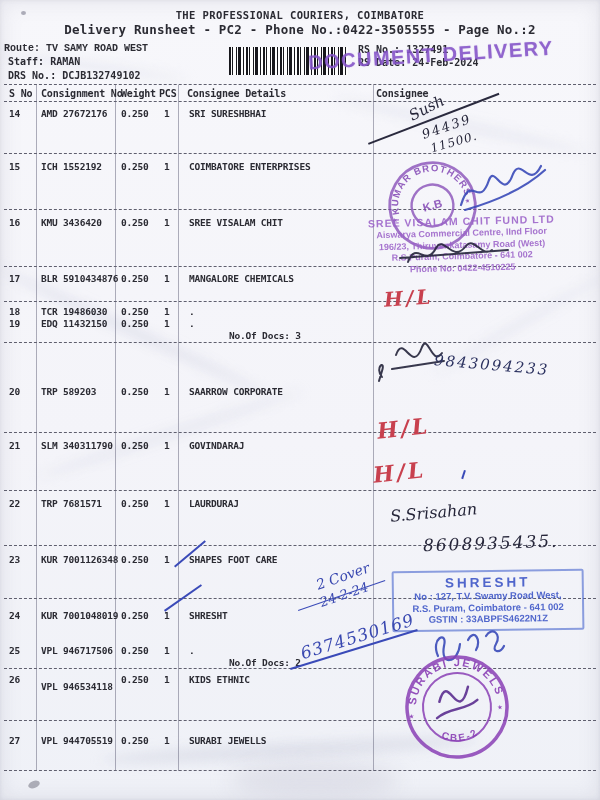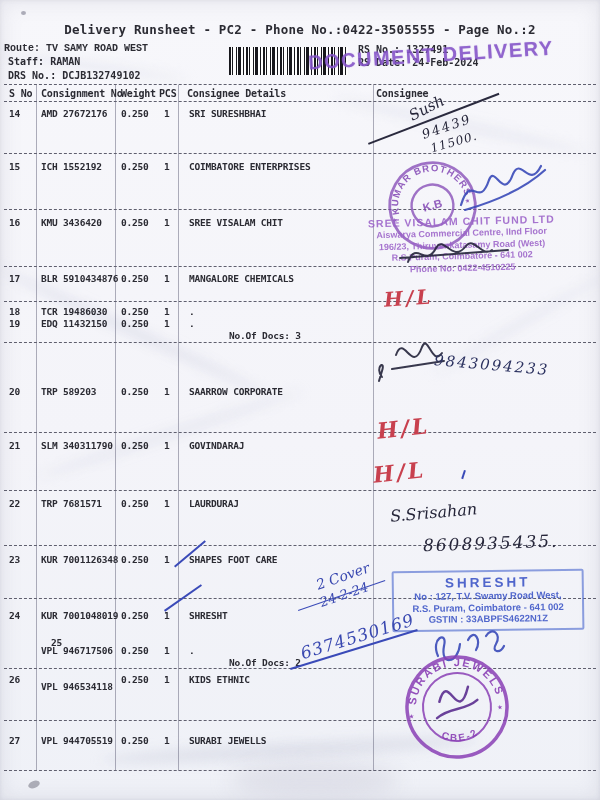--- a/index.html
+++ b/index.html
@@ -52,20 +52,21 @@
   <div class="wrk" style="left:-20px;top:325px;width:300px;height:10px;background:rgba(198,200,218,.38);transform:rotate(25deg);"></div>
   <div class="wrk" style="left:30px;top:430px;width:280px;height:8px;background:rgba(198,200,218,.33);transform:rotate(-18deg);"></div>
   <div class="wrk" style="left:330px;top:120px;width:260px;height:10px;background:rgba(203,205,222,.3);transform:rotate(12deg);"></div>
   <div class="wrk" style="left:100px;top:742px;width:380px;height:16px;background:rgba(200,202,218,.4);transform:rotate(-3deg);"></div>
   <div class="wrk" style="left:-10px;top:62px;width:200px;height:8px;background:rgba(203,205,222,.3);transform:rotate(8deg);"></div>
   <div class="wrk" style="left:420px;top:320px;width:200px;height:8px;background:rgba(203,205,222,.3);transform:rotate(-30deg);"></div>
   <div class="wrk" style="left:230px;top:762px;width:170px;height:36px;background:rgba(203,203,218,.45);filter:blur(10px);"></div>
   <div class="smudge" style="left:21px;top:11px;width:5px;height:4px;background:#8d8d9d;opacity:.7;"></div>
   <div class="smudge" style="left:28px;top:781px;width:12px;height:7px;background:#6a6a78;opacity:.5;transform:rotate(-20deg);"></div>
 
+  <div class="title">THE PROFESSIONAL COURIERS, COIMBATORE</div>
   <div class="subtitle">Delivery Runsheet - PC2 - Phone No.:0422-3505555 - Page No.:2</div>
 
   <div class="info" style="left:4px;top:43px;font-family:Liberation Mono, monospace;">
     <span>Route:</span>
     <span>TV SAMY ROAD WEST</span>
   </div>
   <div class="info" style="left:8px;top:56px;">
     <span>Staff:</span>
     <span>RAMAN</span>
   </div>
@@ -167,21 +168,21 @@
           <div class="cell" style="left: 117px; top: 8px;">0.250</div>
           <div class="cell" style="left: 160px; top: 8px;">1</div>
           <div class="cell" style="left: 185px; top: 8px;">SHAPES FOOT CARE</div>
         </div>
         <div class="tblock" style="height: 69px;">
           <div class="cell" style="left: 5px; top: 11px;">24</div>
           <div class="cell" style="left: 37px; top: 11px;">KUR 7001048019</div>
           <div class="cell" style="left: 117px; top: 11px;">0.250</div>
           <div class="cell" style="left: 160px; top: 11px;">1</div>
           <div class="cell" style="left: 185px; top: 11px;">SHRESHT</div>
-          <div class="cell" style="left: 5px; top: 38px; margin-left: 42px;">25</div>
+          <div class="cell" style="left: 5px; top: 46px;">25</div>
           <div class="cell" style="left: 37px; top: 46px;">VPL 946717506</div>
           <div class="cell" style="left: 117px; top: 46px;">0.250</div>
           <div class="cell" style="left: 160px; top: 46px;">1</div>
           <div class="cell" style="left: 185px; top: 46px;">.</div>
           <div class="cell" style="left: 225px; top: 58px;">No.Of Docs: 2</div>
         </div>
         <div class="tblock" style="height: 51px;">
           <div class="cell" style="left: 5px; top: 5px;">26</div>
           <div class="cell" style="left: 37px; top: 12px;">VPL 946534118</div>
           <div class="cell" style="left: 117px; top: 5px;">0.250</div>

